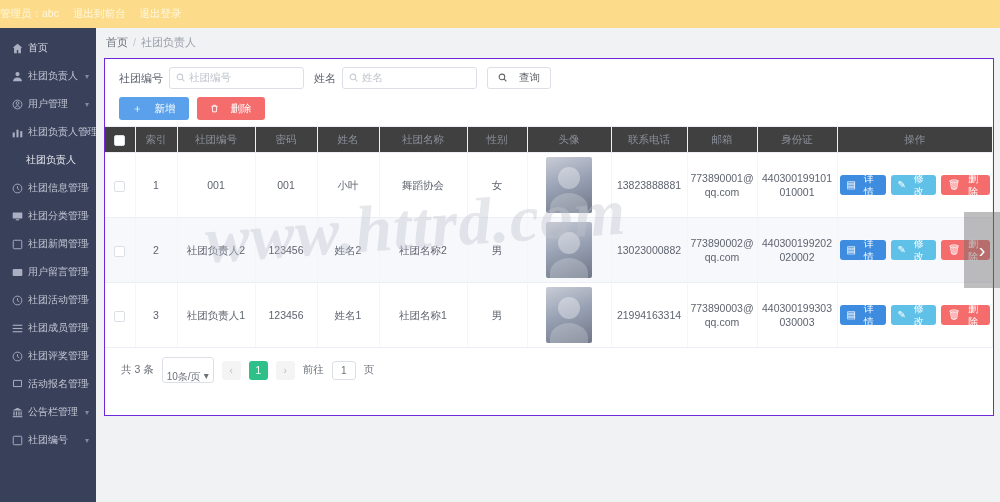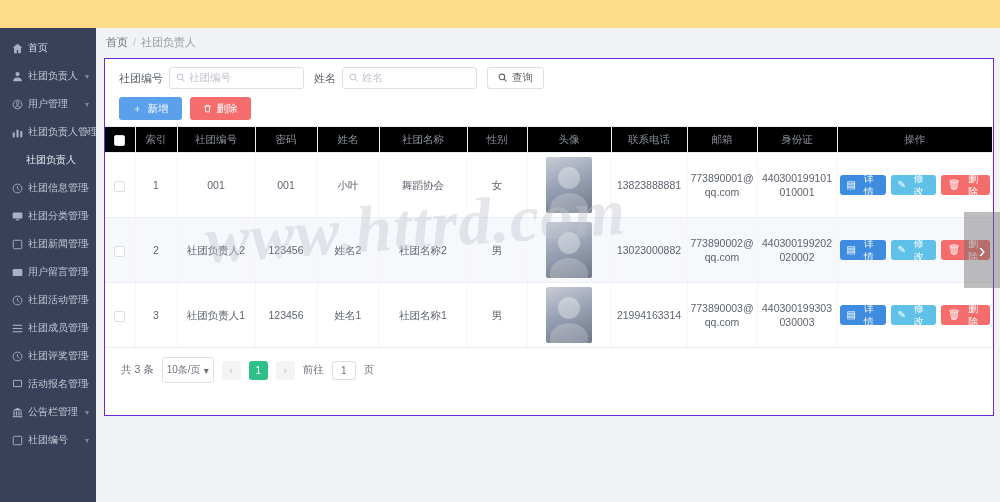--- a/index.html
+++ b/index.html
@@ -77,32 +77,32 @@
   .field{ display:flex; align-items:center; gap:6px; }
   .field .lbl{ font-size:11px; color:#5a5f6b; white-space:nowrap; }
   .inp{
     width:135px; height:22px; border:1px solid #dcdfe6; border-radius:3px;
     display:flex; align-items:center; padding:0 6px; gap:4px;
     background:#fff;
   }
   .inp .ph{ font-size:10.5px; color:#c0c4cc; }
   .inp .mag{ color:#c7cbd4; }
   .btn{
-    display:inline-flex; align-items:center; justify-content:center; gap:5px;
+    display:inline-flex; align-items:center; justify-content:center; gap:12px;
     border-radius:3px; font-size:10.5px; cursor:pointer; white-space:nowrap;
     border:1px solid transparent;
   }
   .btn-query{ height:22px; padding:0 10px; background:#fff; border-color:#dcdfe6; color:#606266; }
   .btnrow{ padding:0 14px 6px 14px; display:flex; gap:8px; }
   .btn-add{ height:23px; padding:0 12px; background:#5aa0ea; color:#fff; }
   .btn-del{ height:23px; padding:0 12px; background:#f56c6c; color:#fff; }
   
   table{ border-collapse:collapse; width:100%; table-layout:fixed; }
   th{
-    background:#000000; color:#8a8f99; font-weight:normal; font-size:10.5px;
+    background:#404040; color:#8a8f99; font-weight:normal; font-size:10.5px;
     height:26px; border-top:1px solid #ebeef5; border-bottom:1px solid #ebeef5;
     border-right:1px solid #f0f0f0;
   }
   td{
     text-align:center; font-size:10.5px; color:#5e636e;
     border-bottom:1px solid #ebeef5; border-right:1px solid #f5f5f5;
     padding:4px 2px; word-break:break-all; line-height:1.35;
   }
   tr.alt td{ background:#f7f8fc; }
   .cb{
@@ -133,21 +133,21 @@
   .op-detail{ background:#3d8ce0; }
   .op-edit{ background:#5fc0e8; }
   .op-del{ background:#f56c6c; }
   
   .pager{
     display:flex; align-items:center; gap:8px;
     padding:9px 0 0 16px; font-size:10.5px; color:#6b7079;
   }
   .pgsel{
     width:52px; height:20px; border:1px solid #dcdfe6; border-radius:3px;
-    display:flex; align-items:center; justify-content:space-between;
+    display:flex; align-items:flex-start; justify-content:space-between;
     padding:12px 4px; font-size:10px; color:#6b7079;
   }
   .pgbtn{
     min-width:19px; height:19px; border-radius:3px; background:#f4f4f5;
     display:inline-flex; align-items:center; justify-content:center;
     color:#b7bcc6; font-size:10px; cursor:pointer;
   }
   .pgbtn.active{ background:#2fc08a; color:#fff; }
   .jumpbox{
     width:24px; height:19px; border:1px solid #dcdfe6; border-radius:3px;
@@ -167,20 +167,25 @@
     position:absolute; right:0; top:212px; width:36px; height:76px;
     background:rgba(110,110,110,.45);
     display:flex; align-items:center; justify-content:center;
     color:#fff; font-size:20px; cursor:pointer;
   }
 </style>
 </head>
 <body>
 
 <div class="topbar">
+  <div class="useractions">
+    <span>管理员：abc</span>
+    <span>退出到前台</span>
+    <span>退出登录</span>
+  </div>
 </div>
 
 <div class="sidebar">
   <div class="menu-item home">
     <span class="mi-ico">
       <svg width="11" height="11" viewBox="0 0 16 16" fill="currentColor">
           <path d="M8 1 1 7h2v8h4v-5h2v5h4V7h2z"></path>
         </svg>
     </span>
     <span>首页</span>

